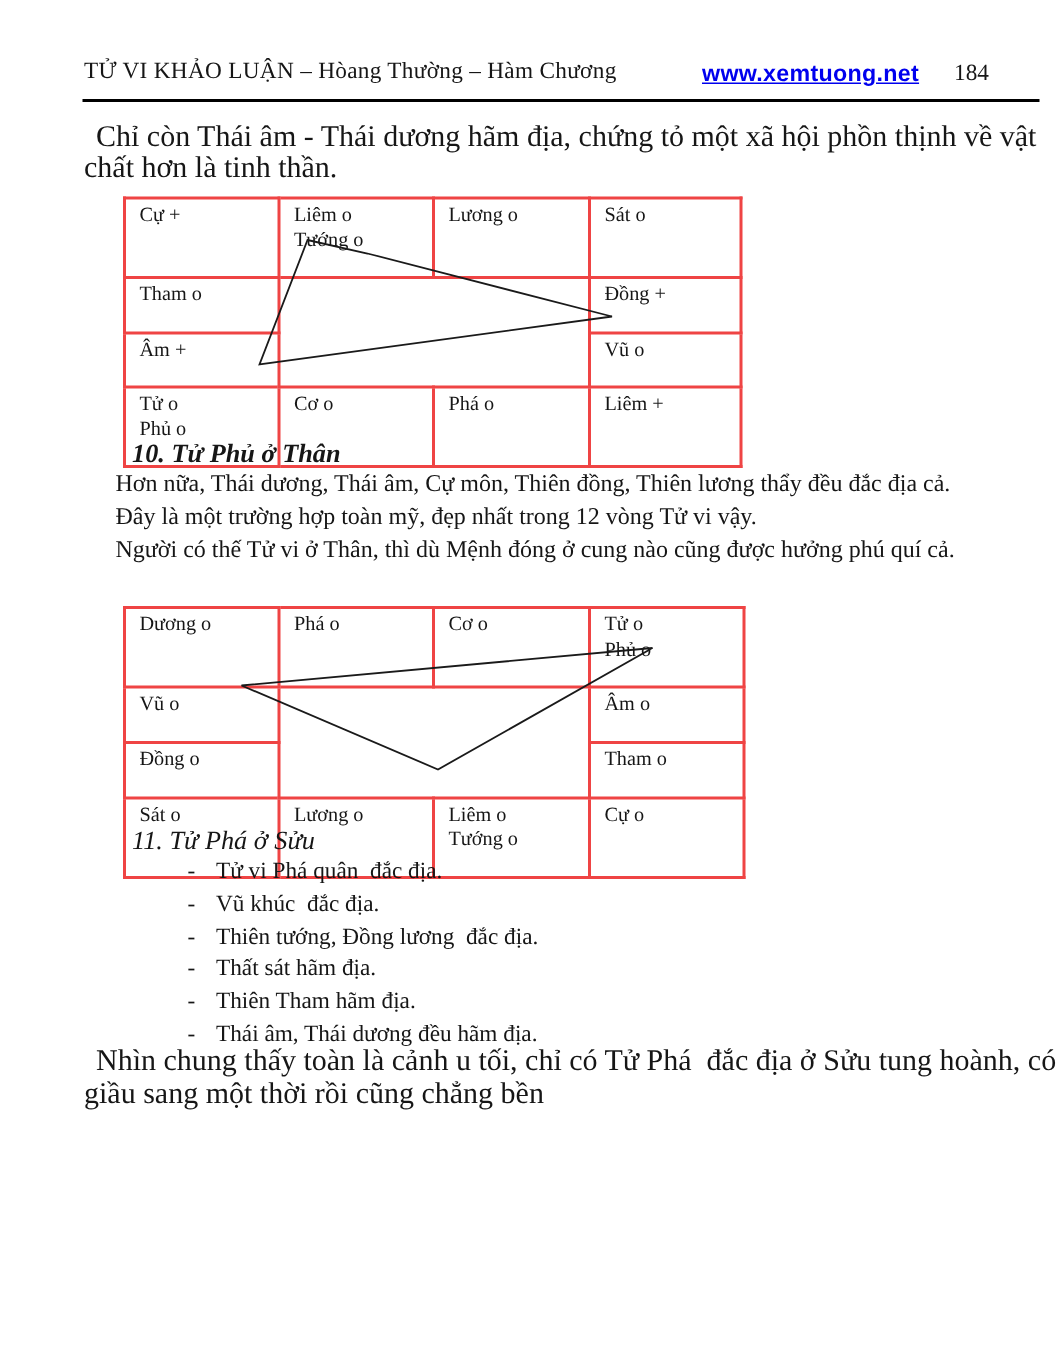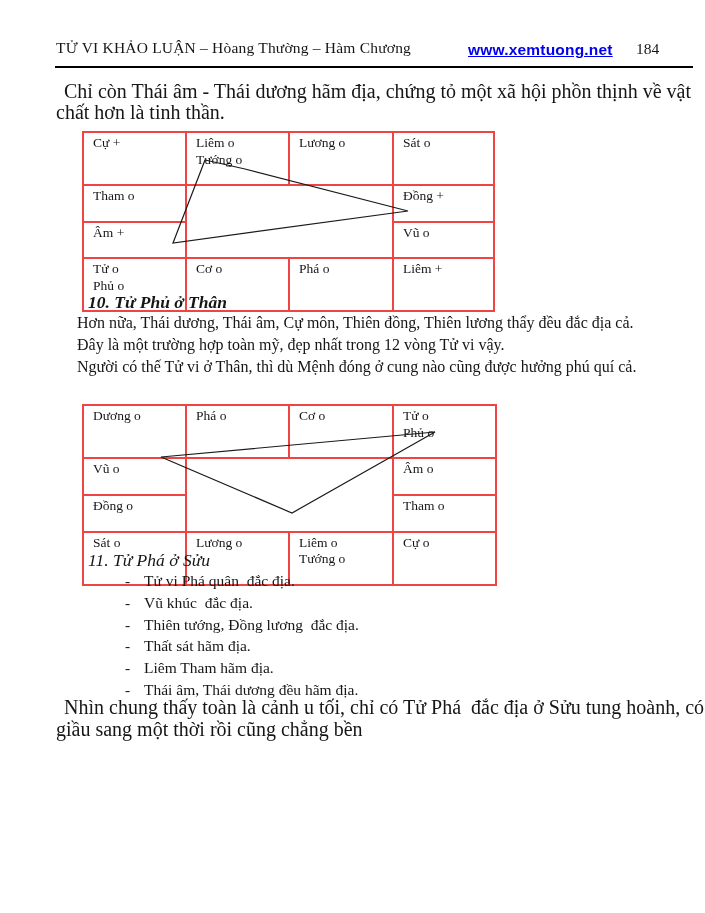--- a/index.html
+++ b/index.html
@@ -144,21 +144,21 @@
     <div class="list-item">
       <span class="dash">-</span>
       <span class="pre-sp">Thiên tướng, Đồng lương  đắc địa.</span>
     </div>
     <div class="list-item">
       <span class="dash">-</span>
       <span class="pre-sp">Thất sát hãm địa.</span>
     </div>
     <div class="list-item">
       <span class="dash">-</span>
-      <span class="pre-sp">Liêm Tham hãm địa.</span>
+      <span class="pre-sp">Thiên Tham hãm địa.</span>
     </div>
     <div class="list-item">
       <span class="dash">-</span>
       <span class="pre-sp">Thái âm, Thái dương đều hãm địa.</span>
     </div>
   </div>
 
   <div class="abs body-text indent-first pre-sp" style="left:36px; top:697px; width:652px; line-height:21.5px;">Nhìn chung thấy toàn là cảnh u tối, chỉ có Tử Phá  đắc địa ở Sửu tung hoành, có giầu sang một thời rồi cũng chẳng bền</div>
 
   <svg class="overlay" width="705" height="913" viewBox="0 0 705 913">

